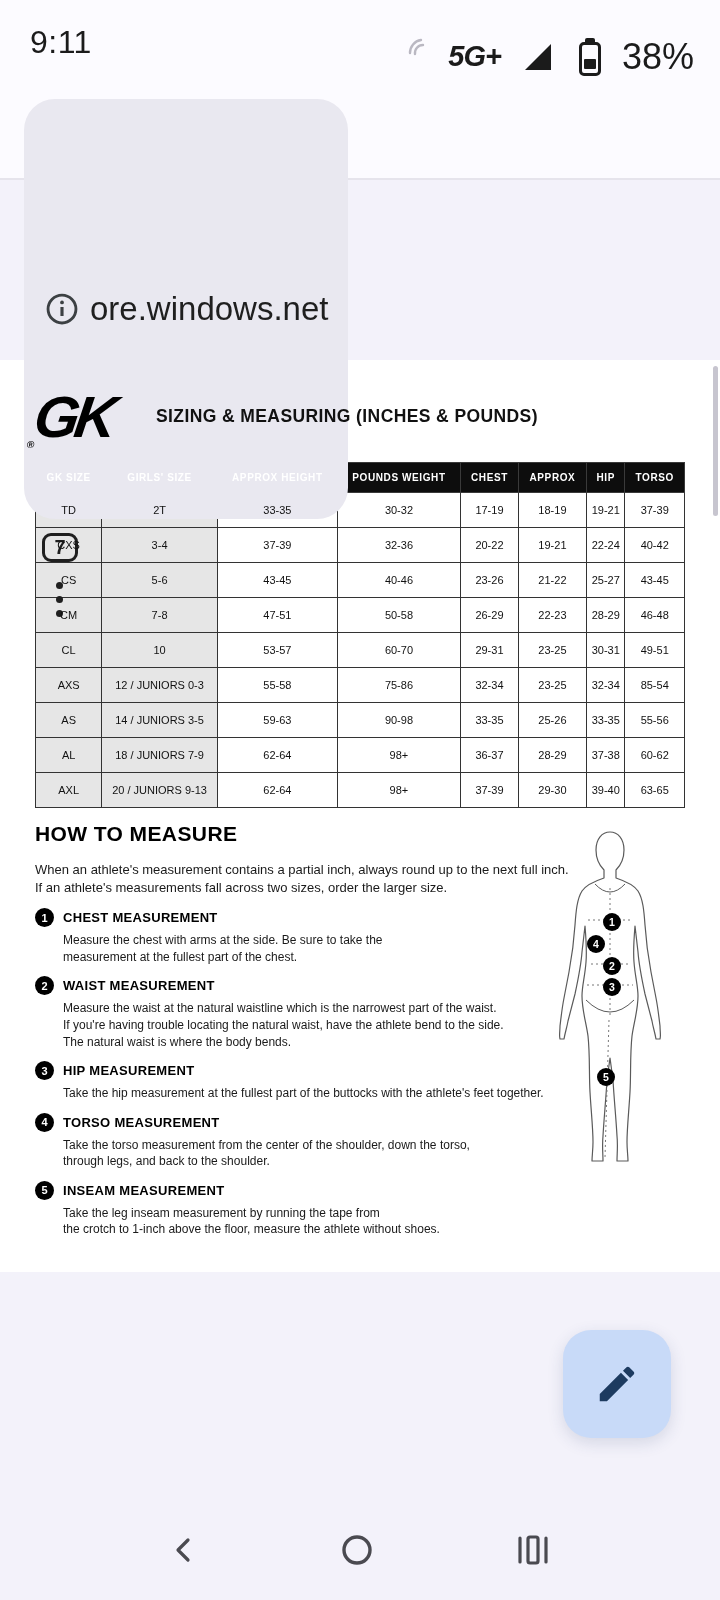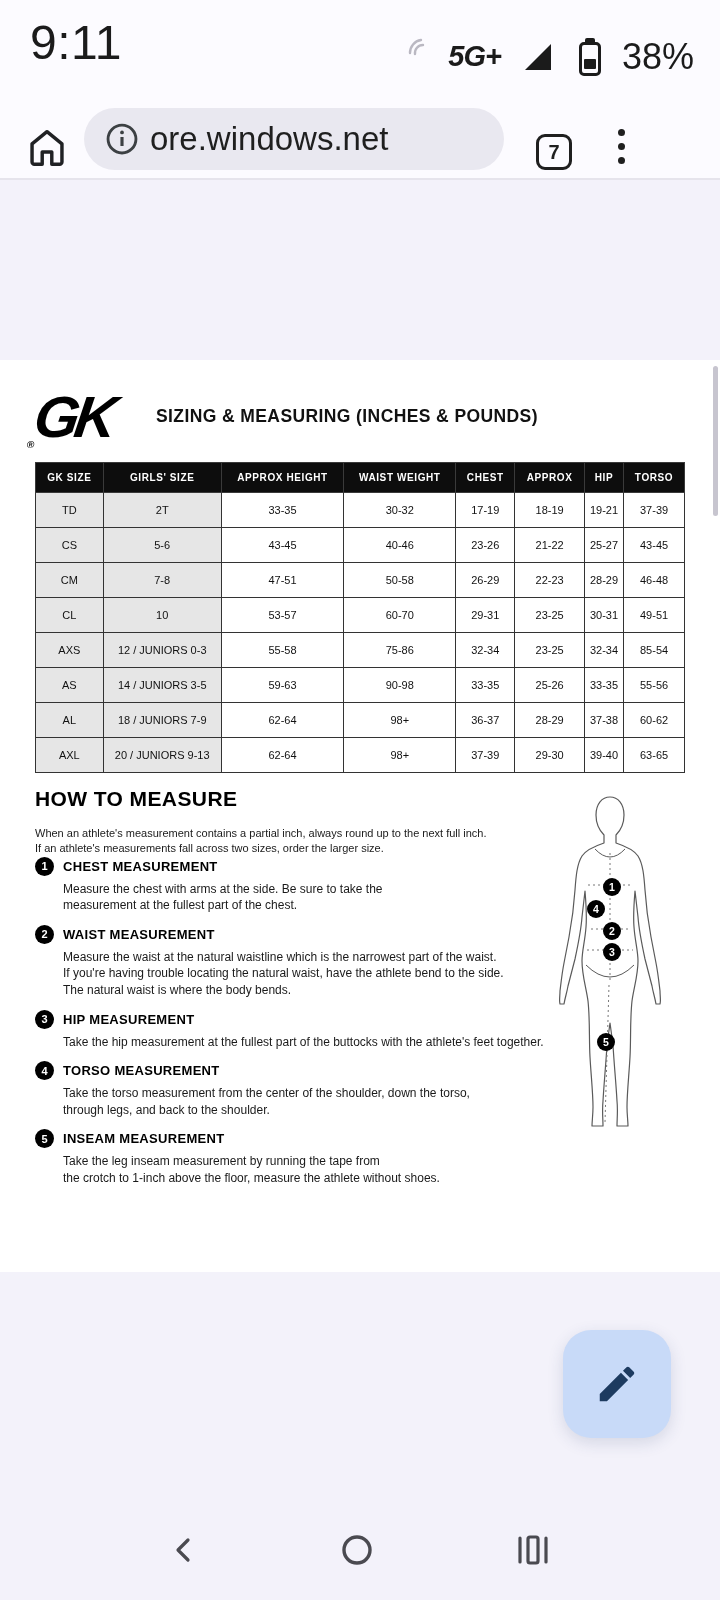--- a/index.html
+++ b/index.html
@@ -2,32 +2,32 @@
 <html><head>
 <meta charset="utf-8">
 <style>
   * { margin:0; padding:0; box-sizing:border-box; }
   html,body { width:720px; height:1600px; }
   body { font-family:"Liberation Sans", sans-serif; background:#f3f2fa; }
   .screen { position:relative; width:720px; height:1600px; overflow:hidden; background:#f3f2fa; }
 
   
   .status-bar { height:85px; background:#fcfbff; display:flex; align-items:center; justify-content:space-between; padding:0 26px 0 30px; }
-  .time { font-size:48px; color:#1b1b1b; letter-spacing:0.5px; }
+  .time { font-size:32px; color:#1b1b1b; letter-spacing:0.5px; }
   .status-right { display:flex; align-items:center; gap:21px;margin-top:28px; }
   .waves { margin-bottom:22px; margin-right:-4px; }
   .net-label { font-size:29px; font-weight:700; font-style:italic; color:#1b1b1b; letter-spacing:-1px; }
   .battery { position:relative; width:22px; height:38px; margin-left:4px; }
   .battery .tip { position:absolute; top:0; left:6px; width:10px; height:5px; background:#1b1b1b; border-radius:2px 2px 0 0; }
   .battery .shell { position:absolute; top:4px; left:0; width:22px; height:34px; border:3px solid #1b1b1b; border-radius:5px; }
   .battery .level { position:absolute; bottom:7px; left:5px; width:12px; height:10px; background:#1b1b1b; border-radius:1px; }
   .batt-text { font-size:36px; color:#1b1b1b; }
 
   
-  .toolbar { height:95px; background:#fcfbff; border-bottom:2px solid #e6e4ec; display:flex; align-items:flex-end; padding:0 22px 8px 24px; gap:14px; }
+  .toolbar { height:95px; background:#fcfbff; border-bottom:2px solid #e6e4ec; display:flex; align-items:flex-start; padding:0 22px 8px 24px; gap:14px;flex-direction:column; }
   .omnibox { flex:0 0 420px; height:62px; background:#e9e8f0; border-radius:31px; display:flex; align-items:center; padding:0 20px; gap:10px; overflow:hidden; }
   .url-text { font-size:33px; color:#1f1f1f; white-space:nowrap; }
   .tab-box { width:36px; height:36px; border:3.5px solid #1f1f1f; border-radius:9px; display:flex; align-items:center; justify-content:center; margin-left:18px; }
   .tab-count { font-size:20px; font-weight:700; color:#1f1f1f; }
   .menu-dots { display:flex; flex-direction:column; gap:7px; margin-left:26px; padding:6px; }
   .menu-dots i { width:7px; height:7px; background:#1f1f1f; border-radius:50%; }
 
   .gap-top { height:180px; background:#f3f2fa; }
   .scrollbar { position:absolute; right:2px; top:366px; width:5px; height:150px; background:#c7c5cf; border-radius:3px; }
 
@@ -38,21 +38,21 @@
   .gk-reg { position:absolute; left:-4px; bottom:0px; font-size:10px; font-style:normal; letter-spacing:0; }
   .page-title { font-size:17.5px; font-weight:700; color:#111; letter-spacing:0.4px; margin-left:34px; }
 
   table.size-table { width:100%; border-collapse:collapse; margin-top:14px; border:1px solid #1a1a1a; }
   .size-table th { background:#0d0d0d; color:#fff; font-size:10px; font-weight:700; letter-spacing:0.6px; padding:9px 6px; border:1px solid #3a3a3a; text-align:center; }
   .size-table td { font-size:11px; color:#111; text-align:center; padding:11px 2px; border:1px solid #333; background:#fff; }
   .size-table td.size-col { background:#e6e6e6; font-weight:400; }
 
   .measure-section { position:relative; margin-top:14px; }
   .measure-heading { font-size:21px; font-weight:800; color:#000; letter-spacing:0.4px; margin-bottom:15px; }
-  .measure-intro { font-size:11px; line-height:1.4; color:#1a1a1a; white-space:pre-line; }
+  .measure-intro { font-size:13px; line-height:1.4; color:#1a1a1a; white-space:pre-line; margin-bottom:11px; }
   .m-item { margin-bottom:11px; }
   .m-head { display:flex; align-items:center; gap:9px; }
   .badge { width:19px; height:19px; background:#000; color:#fff; border-radius:50%; font-size:11px; font-weight:700; display:inline-flex; align-items:center; justify-content:center; flex:0 0 19px; }
   .m-title { font-size:13px; font-weight:800; color:#000; letter-spacing:0.3px; }
   .m-desc { margin:5px 0 0 28px; font-size:12px; line-height:1.38; color:#1a1a1a; white-space:pre-line; }
 
   .figure { position:absolute; top:6px; right:0; width:150px; height:345px; }
   .figure svg { width:150px; height:345px; }
   .fig-badge { position:absolute; width:18px; height:18px; background:#000; color:#fff; border-radius:50%; font-size:10.5px; font-weight:700; display:flex; align-items:center; justify-content:center; }
 
@@ -117,37 +117,47 @@
       <span class="gk-logo"><span>GK</span><span class="gk-reg">®</span></span>
       <span class="page-title">SIZING &amp; MEASURING (INCHES &amp; POUNDS)</span>
     </div>
 
     <table class="size-table">
       <thead>
           <tr>
             <th>GK SIZE</th>
             <th>GIRLS' SIZE</th>
             <th>APPROX HEIGHT</th>
-            <th>WAIST WEIGHT</th>
+            <th>POUNDS WEIGHT</th>
             <th>CHEST</th>
             <th>APPROX</th>
             <th>HIP</th>
             <th>TORSO</th>
           </tr>
         </thead>
       <tbody>
           <tr>
             <td class="size-col">TD</td>
             <td class="size-col">2T</td>
             <td>33-35</td>
             <td>30-32</td>
             <td>17-19</td>
             <td>18-19</td>
             <td>19-21</td>
             <td>37-39</td>
+          </tr>
+          <tr>
+            <td class="size-col">CXS</td>
+            <td class="size-col">3-4</td>
+            <td>37-39</td>
+            <td>32-36</td>
+            <td>20-22</td>
+            <td>19-21</td>
+            <td>22-24</td>
+            <td>40-42</td>
           </tr>
           <tr>
             <td class="size-col">CS</td>
             <td class="size-col">5-6</td>
             <td>43-45</td>
             <td>40-46</td>
             <td>23-26</td>
             <td>21-22</td>
             <td>25-27</td>
             <td>43-45</td>

